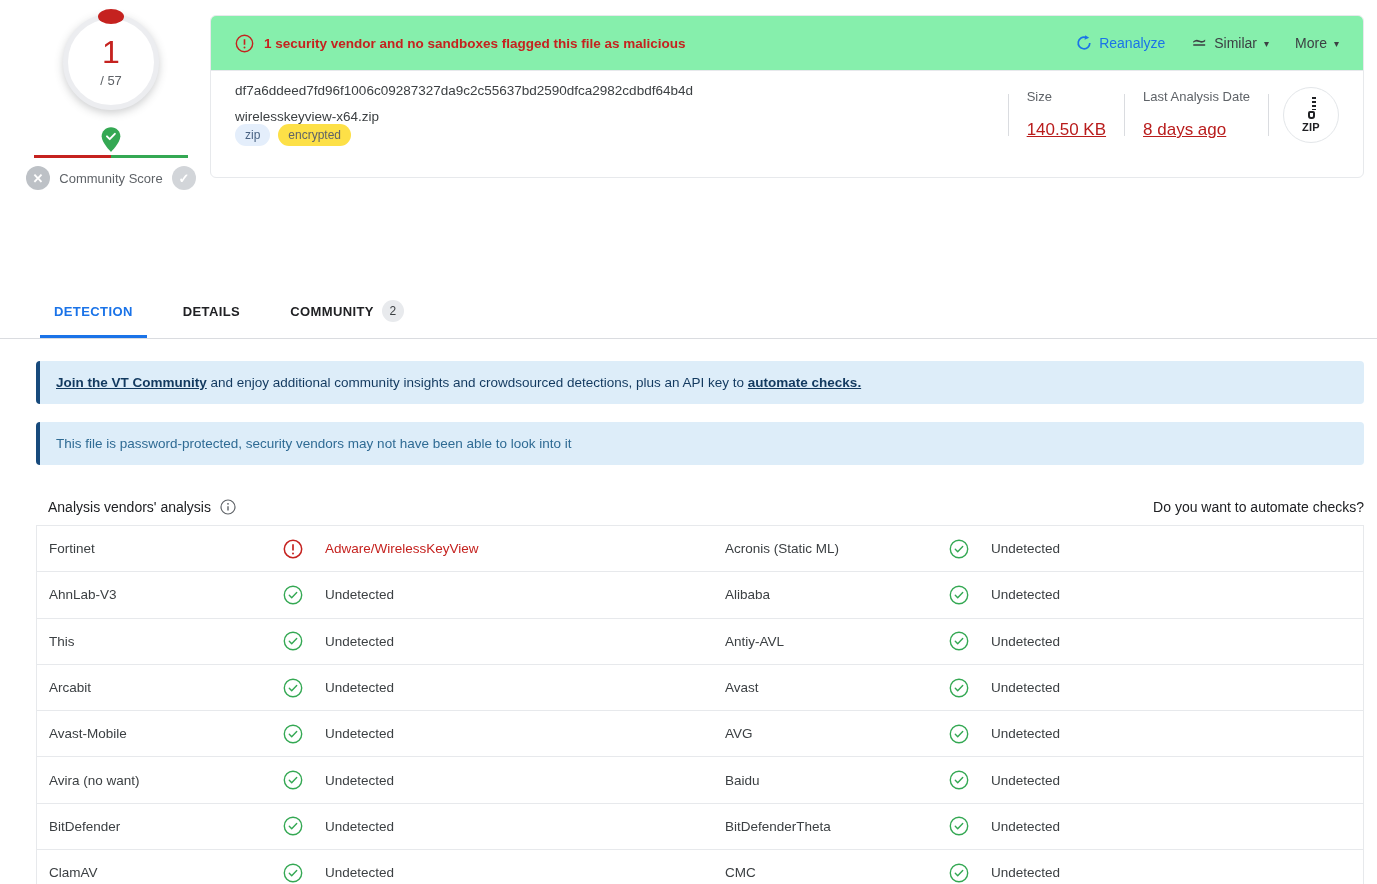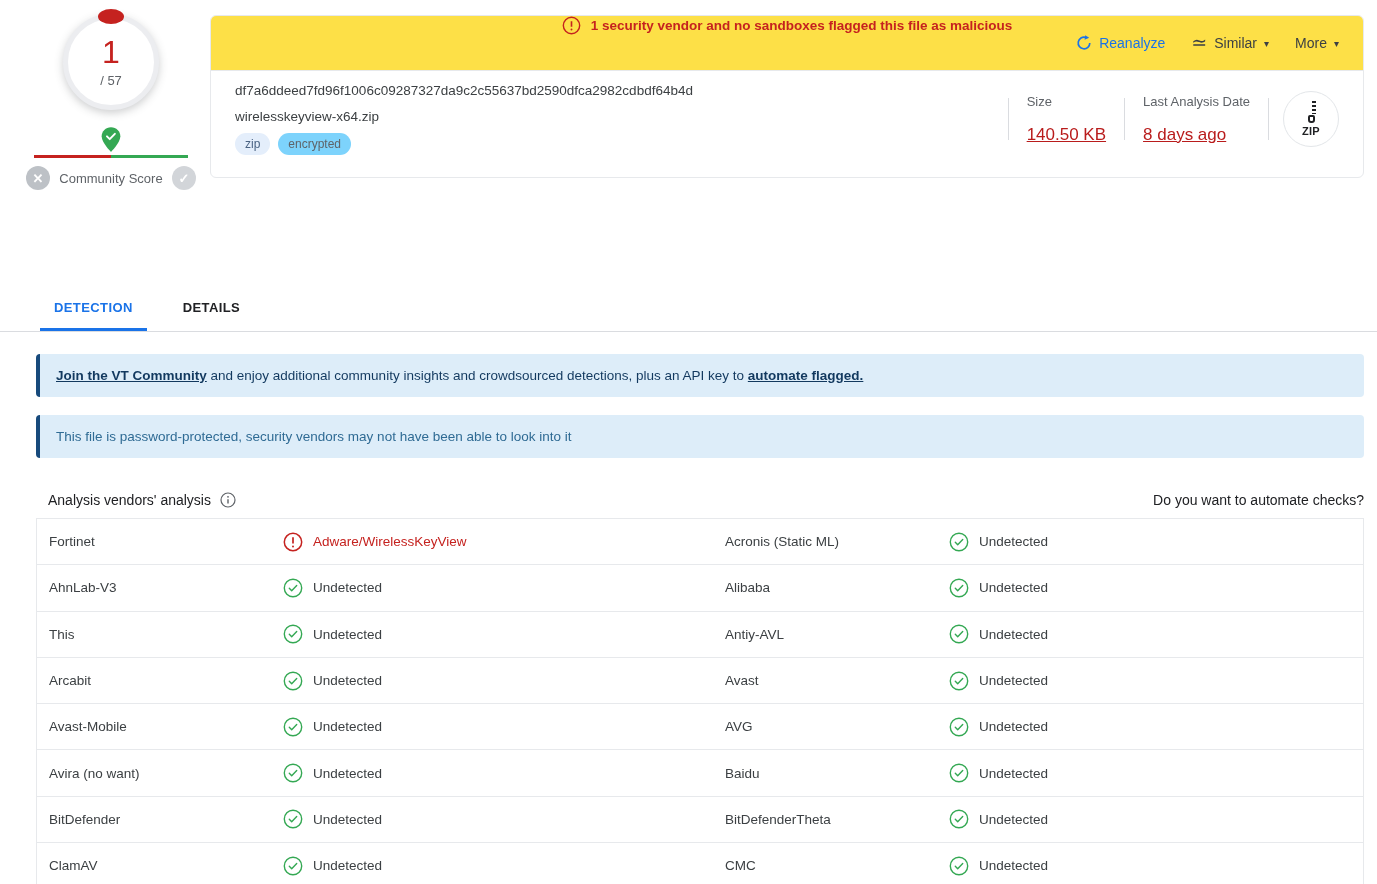--- a/index.html
+++ b/index.html
@@ -26,39 +26,39 @@
   .score-bar .good { flex:1; background:#34a853; }
   .community-row { display:flex; align-items:center; justify-content:space-between; margin:8px 0 0; }
   .circ-btn { width:24px; height:24px; border-radius:50%; display:flex; align-items:center;
               justify-content:center; color:#fff; font-size:13px; font-weight:bold; }
   .circ-x { background:#bdc1c6; }
   .circ-check { background:#d2d5d9; }
   .community-label { font-size:13px; color:#5f6368; }
 
   .file-card { position:absolute; left:210px; right:13px; top:15px; height:163px;
                border:1px solid #e7e9ec; border-radius:6px; overflow:hidden; background:#fff; }
-  .alert-strip { height:55px; background:#fde047; border-bottom:1px solid #e7e9ec;
-                 display:flex; align-items:center; padding:0 24px;flex-direction:column; }
+  .alert-strip { height:55px; background:#86efac; border-bottom:1px solid #e7e9ec;
+                 display:flex; align-items:center; padding:0 24px; }
   .alert-left { display:flex; align-items:center; gap:10px; }
   .alert-text { color:#c5221f; font-size:13.5px; font-weight:bold; }
   .actions { margin-left:auto; display:flex; align-items:center; gap:26px; }
   .action { display:flex; align-items:center; gap:7px; font-size:14px; cursor:pointer; }
   .action.blue { color:#1a73e8; }
   .action.dark { color:#3c4043; }
   .caret { font-size:10px; color:#3c4043; }
   .approx { font-size:19px; line-height:10px; color:#3c4043; }
 
   .file-info { display:flex; align-items:center; padding:12px 24px 10px; }
   .file-main { flex:1; min-width:0; }
   .hash { font-size:13.5px; color:#3c4043; margin-bottom:11px; }
-  .fname { font-size:13.5px; color:#3c4043; margin-bottom:9px; }
+  .fname { font-size:13.5px; color:#3c4043; margin-bottom:0; }
   .tags { display:flex; gap:8px; }
   .tag { font-size:12px; padding:4px 10px; border-radius:11px; }
   .tag-blue { background:#e4eefb; color:#4a6383; }
-  .tag-gray { background:#7dd3fc; color:#5f6368; }
+  .tag-gray { background:#fde047; color:#5f6368; }
   .file-meta { display:flex; align-items:center; }
   .meta-div { width:1px; height:42px; background:#dadce0; }
   .meta-col { padding:0 18px; }
   .meta-label { font-size:13px; color:#5f6368; margin-bottom:16px; }
   .meta-value { font-size:17px; color:#b91c1c;text-decoration:underline; }
   .zip-badge { width:56px; height:56px; border:1px solid #e3e6e9; border-radius:50%;
                display:flex; flex-direction:column; align-items:center; justify-content:center;
                margin-left:14px; background:#fff; }
   .zipper { width:4px; height:13px; margin-left:6px;
             background:repeating-linear-gradient(#202124 0 2px, transparent 2px 4px); }
@@ -84,21 +84,21 @@
   
   .analysis-header { display:flex; align-items:center; justify-content:space-between;
                      margin:24px 13px 0 48px; height:36px; }
   .analysis-title { display:flex; align-items:center; gap:9px; font-size:14px; color:#202124; }
   .automate-link { font-size:14px; color:#202124; cursor:pointer; }
 
   .analysis-table { margin:0 13px 0 36px; border:1px solid #e7e9ec; border-bottom:none; }
   .vrow { display:grid; grid-template-columns:246px 430px 236px 1fr; align-items:center;
           height:46.3px; border-bottom:1px solid #e7e9ec; }
   .vcell { font-size:13.5px; color:#3c4043; padding-left:12px; }
-  .rcell { display:flex; align-items:center; gap:10px; font-size:13.5px; color:#3c4043; }
+  .rcell { display:flex; align-items:center; gap:22px; font-size:13.5px; color:#3c4043; }
   .rcell.malicious { color:#c5221f; }
   .icon16 { flex:0 0 auto; display:flex; }
 
   svg { display:block; }
 </style>
 </head>
 <body>
 
 <div class="page">
 
@@ -198,24 +198,28 @@
     </div>
   </div>
 
   <div class="tabs">
     <div class="tab active">
       <span>DETECTION</span>
     </div>
     <div class="tab">
       <span>DETAILS</span>
     </div>
+    <div class="tab">
+      <span>COMMUNITY</span>
+      <span class="tab-badge">2</span>
+    </div>
   </div>
 
   <div class="banner join">
-    <a>Join the VT Community</a><span> and enjoy additional community insights and crowdsourced detections, plus an API key to </span><a>automate flagged.</a>
+    <a>Join the VT Community</a><span> and enjoy additional community insights and crowdsourced detections, plus an API key to </span><a>automate checks.</a>
   </div>
   <div class="banner password">
     <span>This file is password-protected, security vendors may not have been able to look into it</span>
   </div>
 
   <div class="analysis-header">
     <div class="analysis-title">
       <span>Analysis vendors' analysis</span>
       <span>
         <svg width="16" height="16" viewBox="0 0 16 16">

